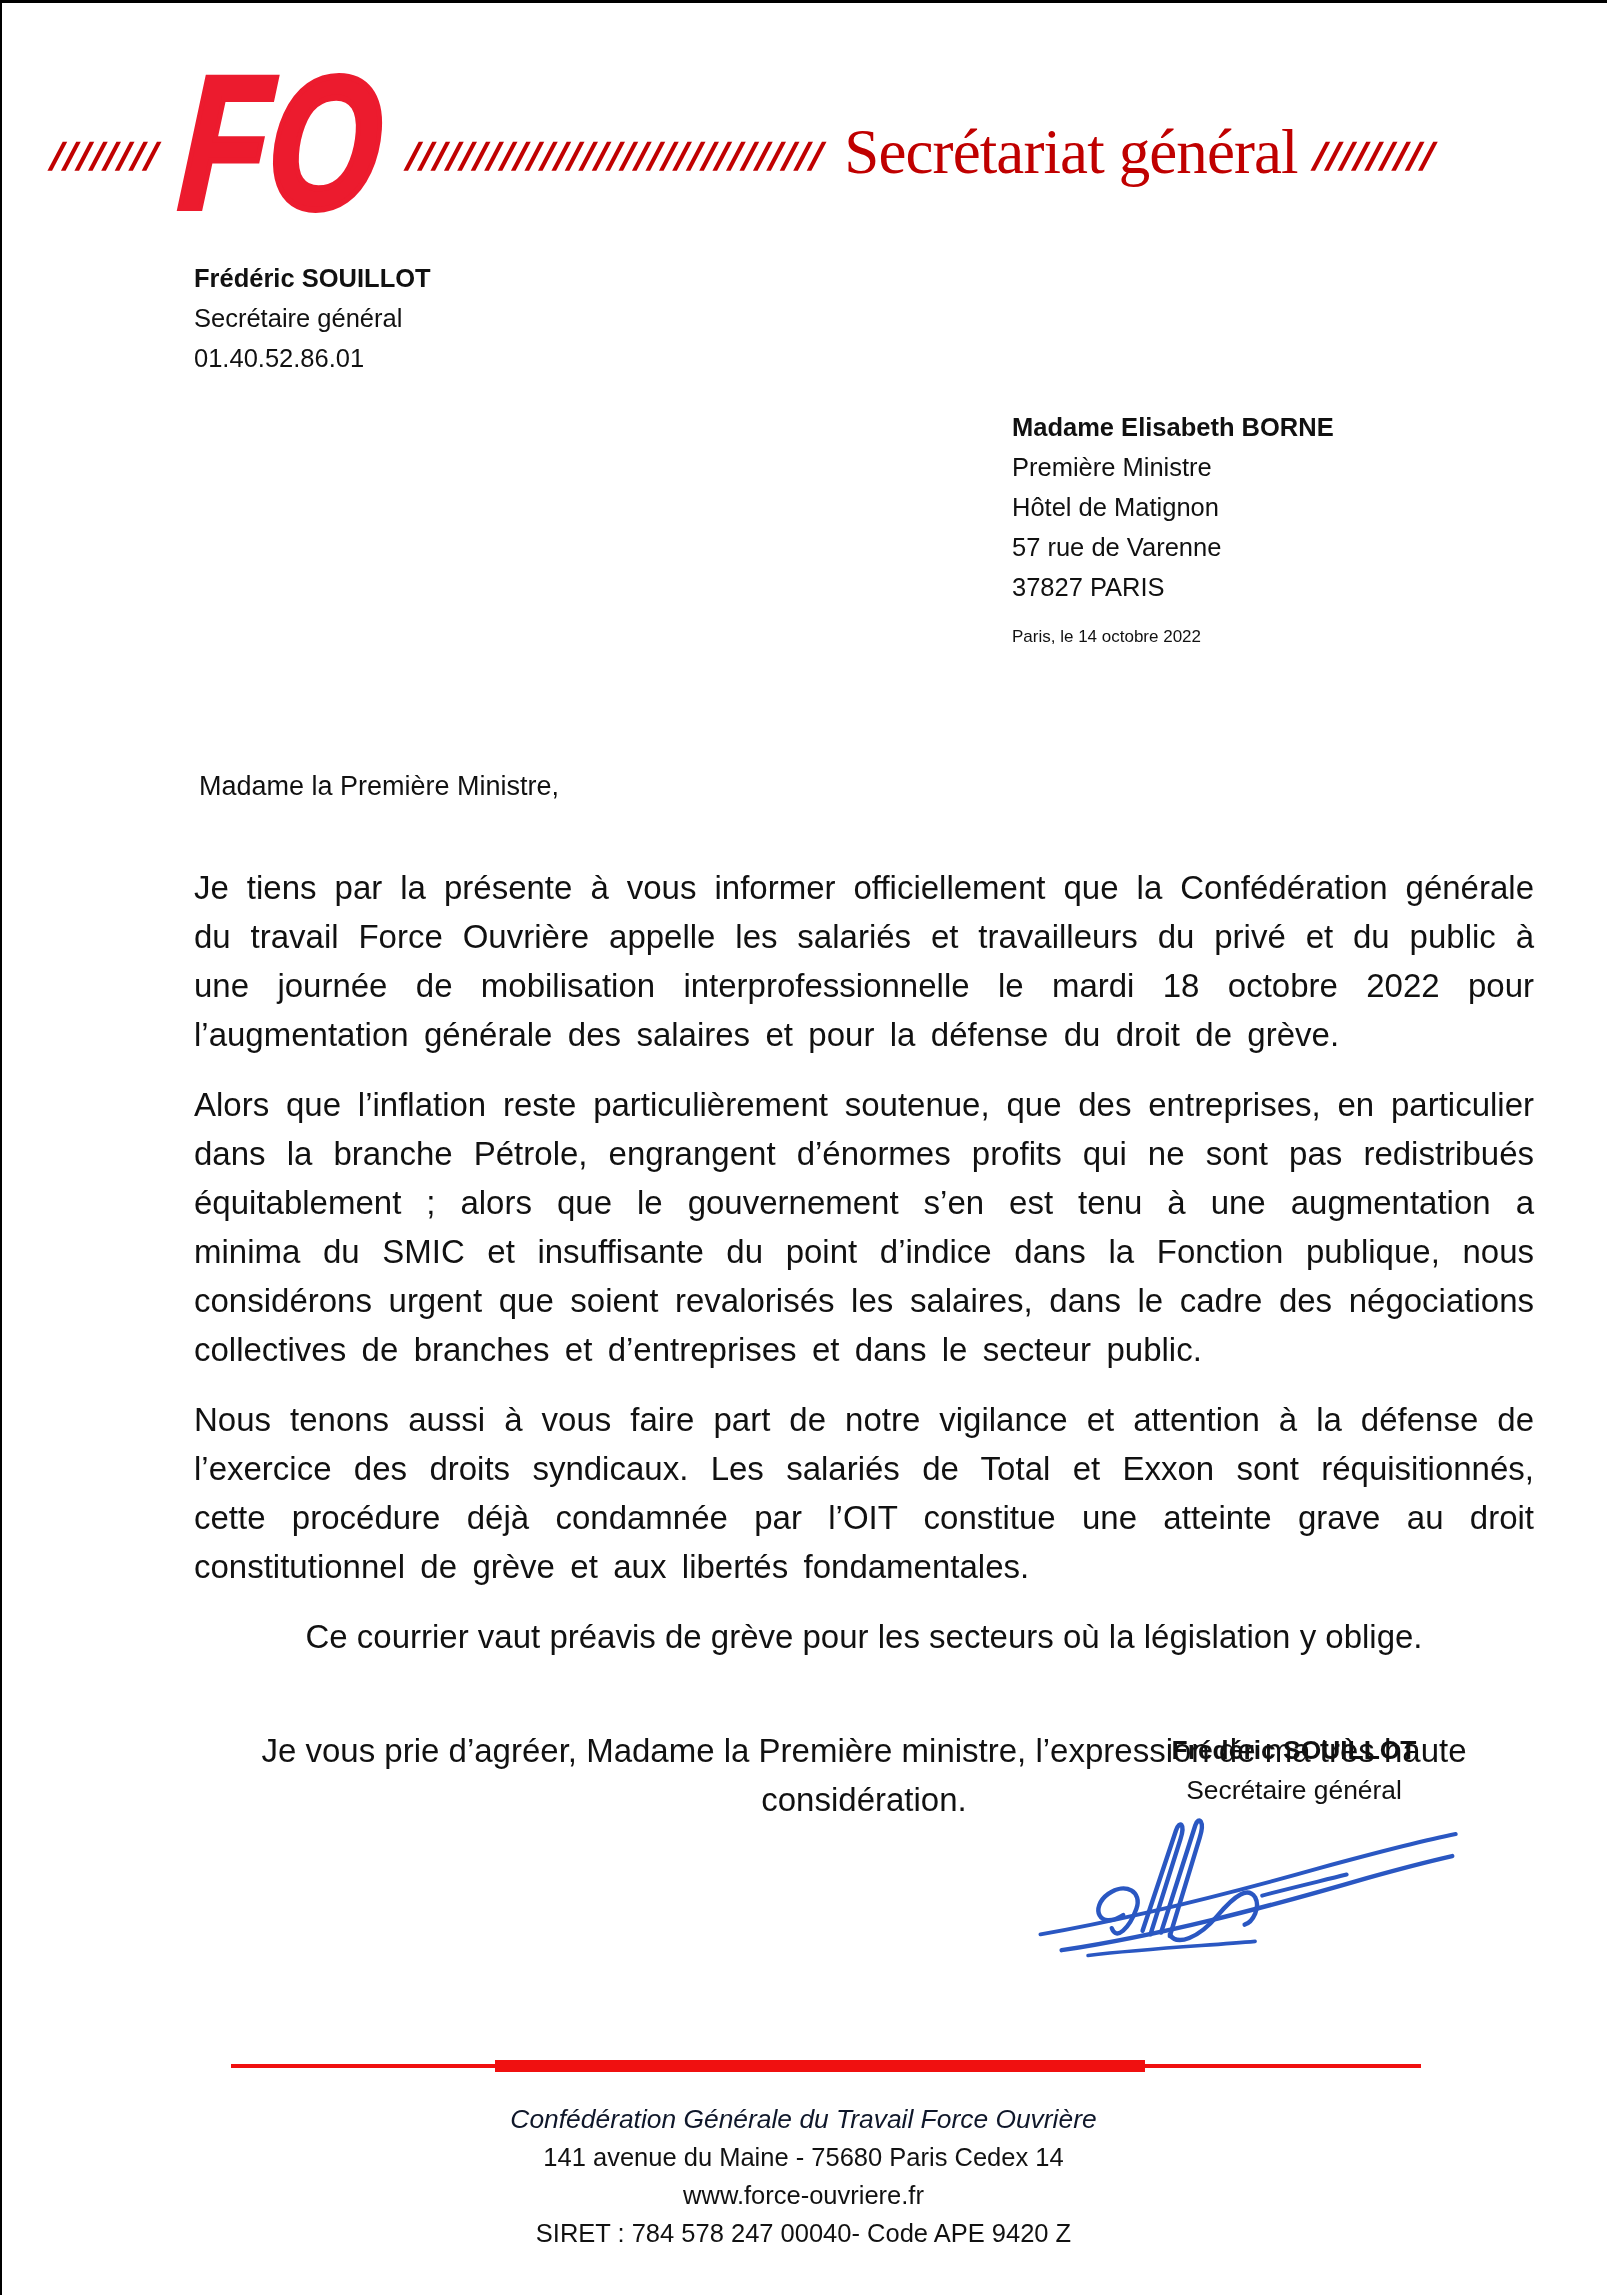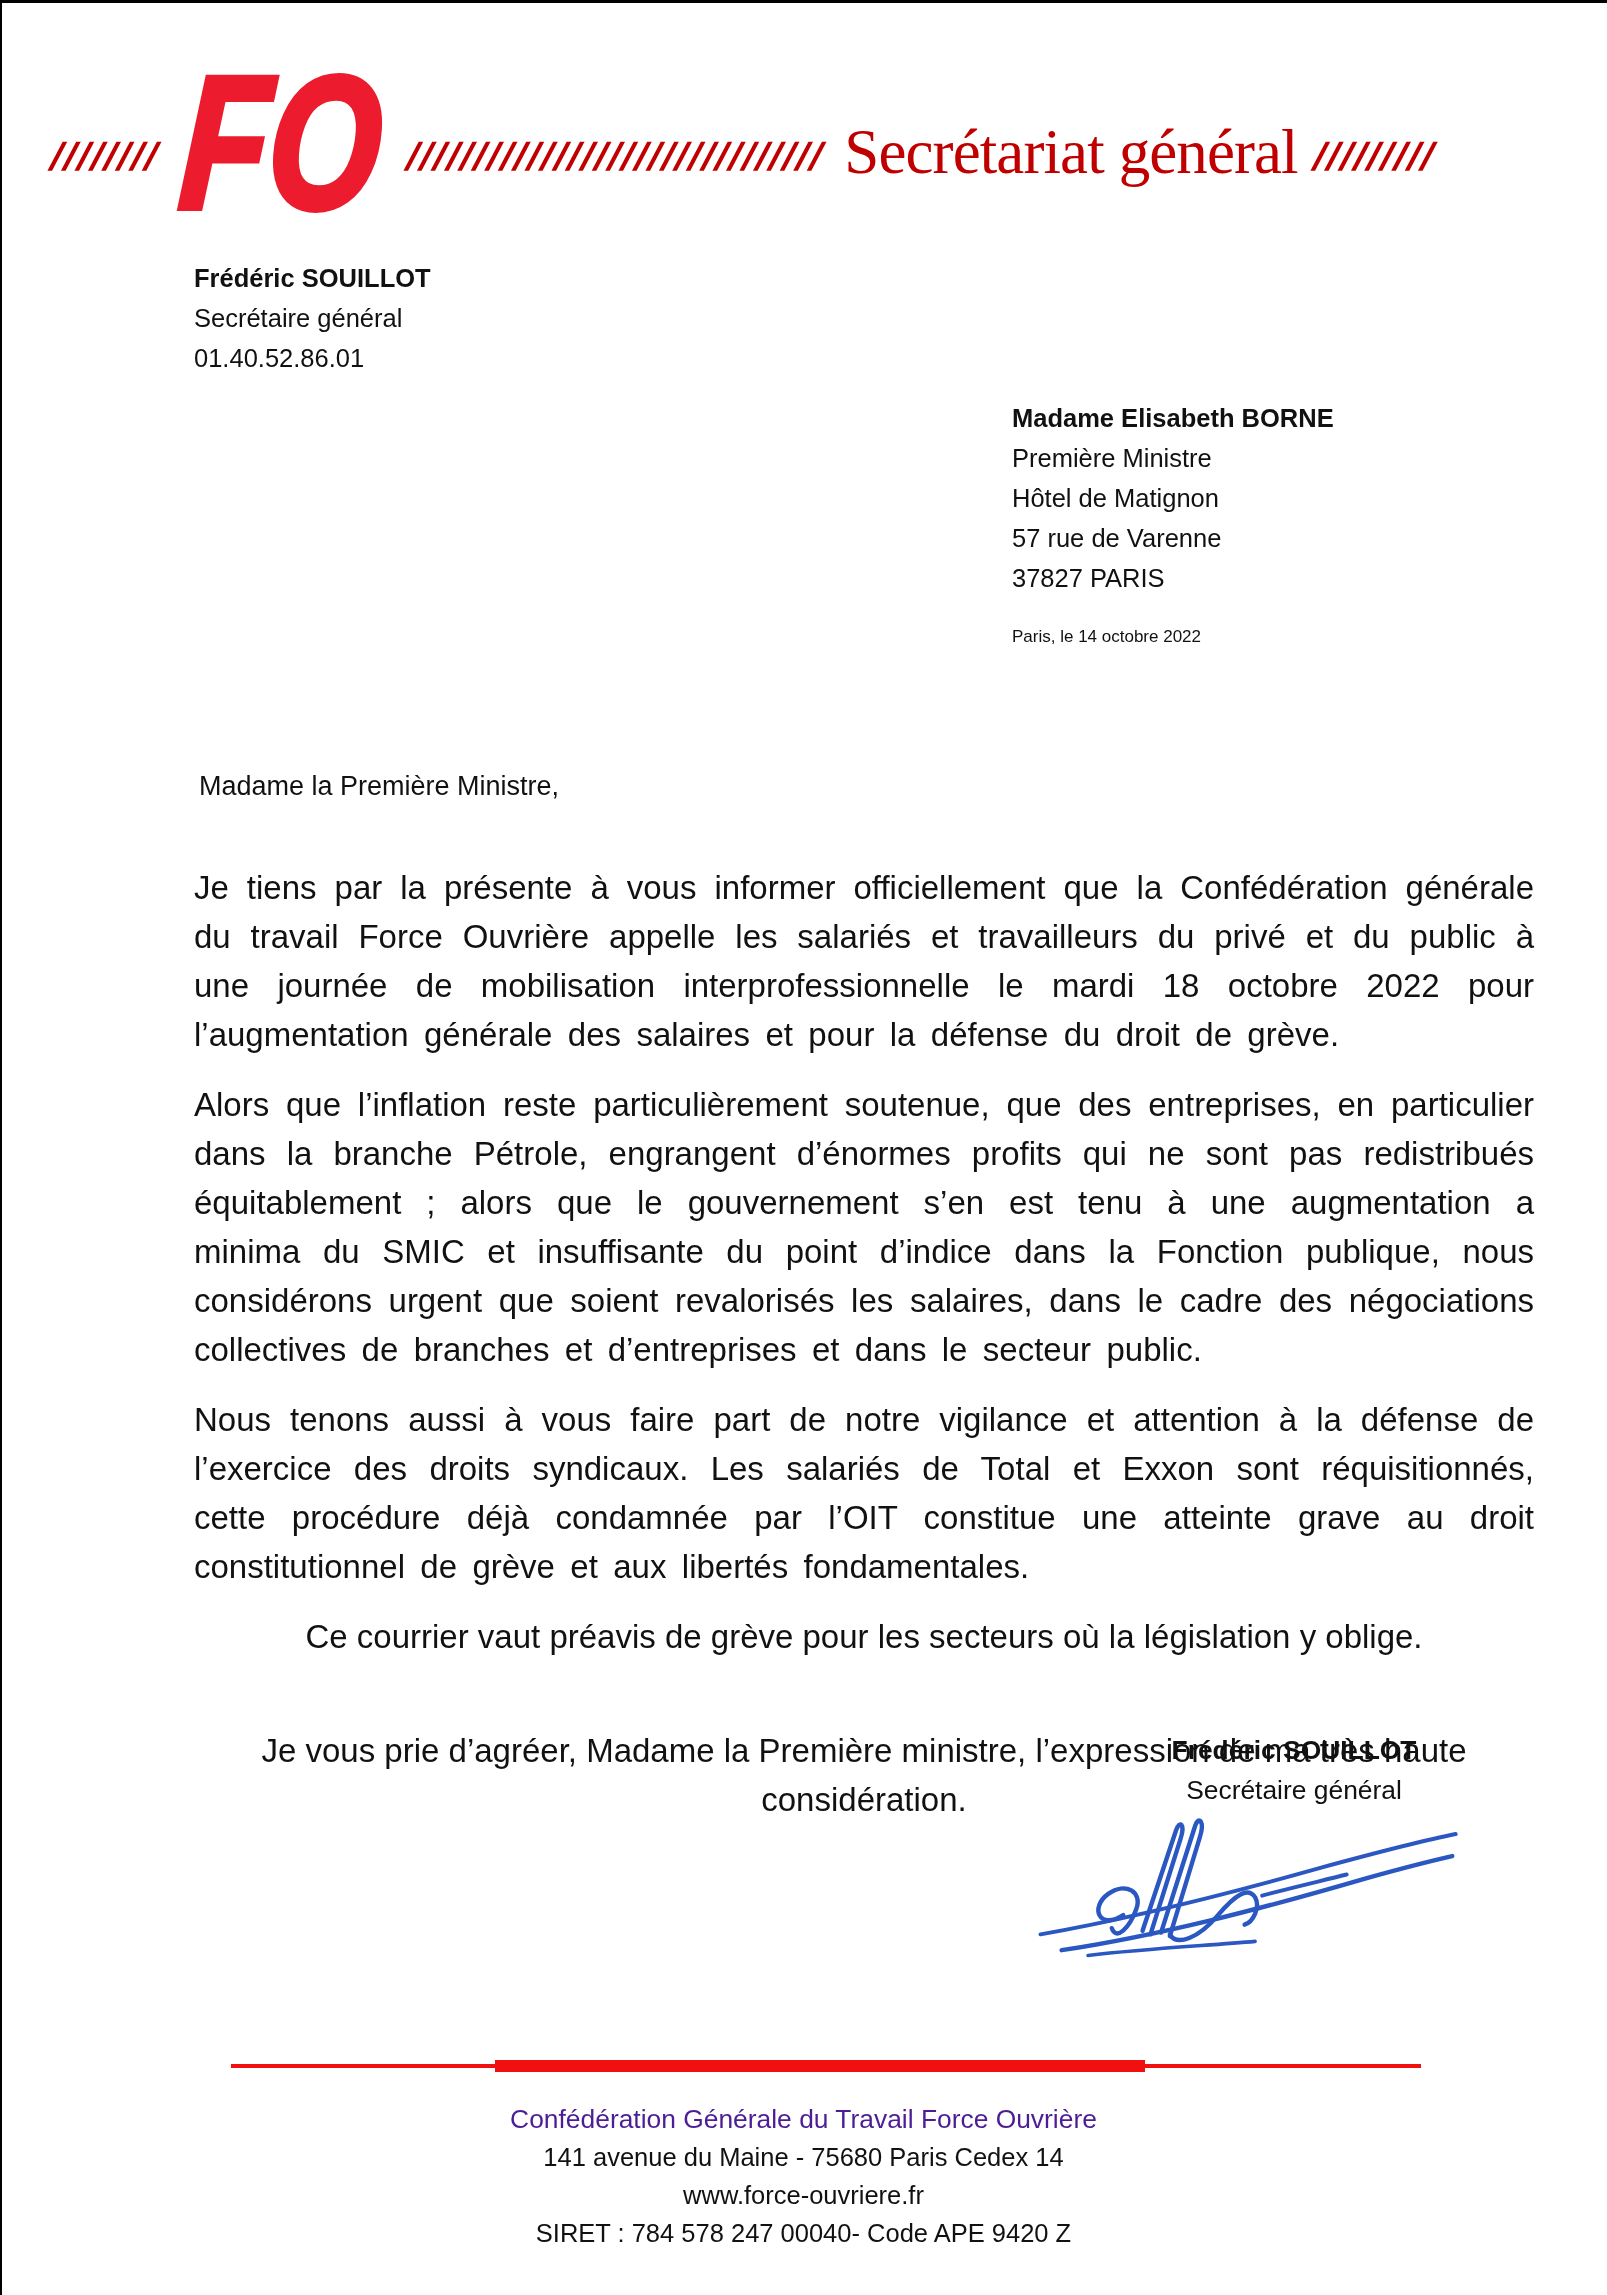--- a/index.html
+++ b/index.html
@@ -33,21 +33,21 @@
   }
   .header-title{
     font-family:"Liberation Serif", serif;
     font-size:63px;font-weight:normal;letter-spacing:-0.9px;line-height:1;
     margin:0 16px 8.8px 21px;
   }
 
   
   .sender{position:absolute;left:194px;top:258px;font-size:25.5px;line-height:40px;}
   .sender .name{font-weight:bold;}
-  .recipient{position:absolute;left:1012px;top:398px;font-size:25.5px;line-height:40px;}
+  .recipient{position:absolute;left:1012px;top:407px;font-size:25.5px;line-height:40px;}
   .recipient .name{font-weight:bold;}
   .dateline{position:absolute;left:1012px;top:627px;font-size:17px;}
   .salutation{position:absolute;left:199px;top:771px;font-size:27px;}
 
   .bodytext{
     position:absolute;left:194px;top:863px;width:1340px;
     font-size:33px;line-height:49px;
   }
   .para{
     text-align:justify;text-justify:inter-word;word-spacing:6.2px;
@@ -139,20 +139,20 @@
     </svg>
   </div>
 
   <div class="footer-line">
     <div class="thin fl-a" style="background: rgb(240, 16, 16);"></div>
     <div class="thick fl-b" style="background: rgb(240, 16, 16);"></div>
     <div class="thin fl-c" style="background: rgb(240, 16, 16);"></div>
   </div>
 
   <div class="footer-text">
-    <div class="org" style="color: #4c1d95;">Confédération Générale du Travail Force Ouvrière</div>
+    <div class="org" style="color: #0f172a; font-style: italic;">Confédération Générale du Travail Force Ouvrière</div>
     <div>141 avenue du Maine - 75680 Paris Cedex 14</div>
     <div>www.force-ouvriere.fr</div>
     <div>SIRET : 784 578 247 00040- Code APE 9420 Z</div>
   </div>
 
 </div>
 
 
 </body></html>

